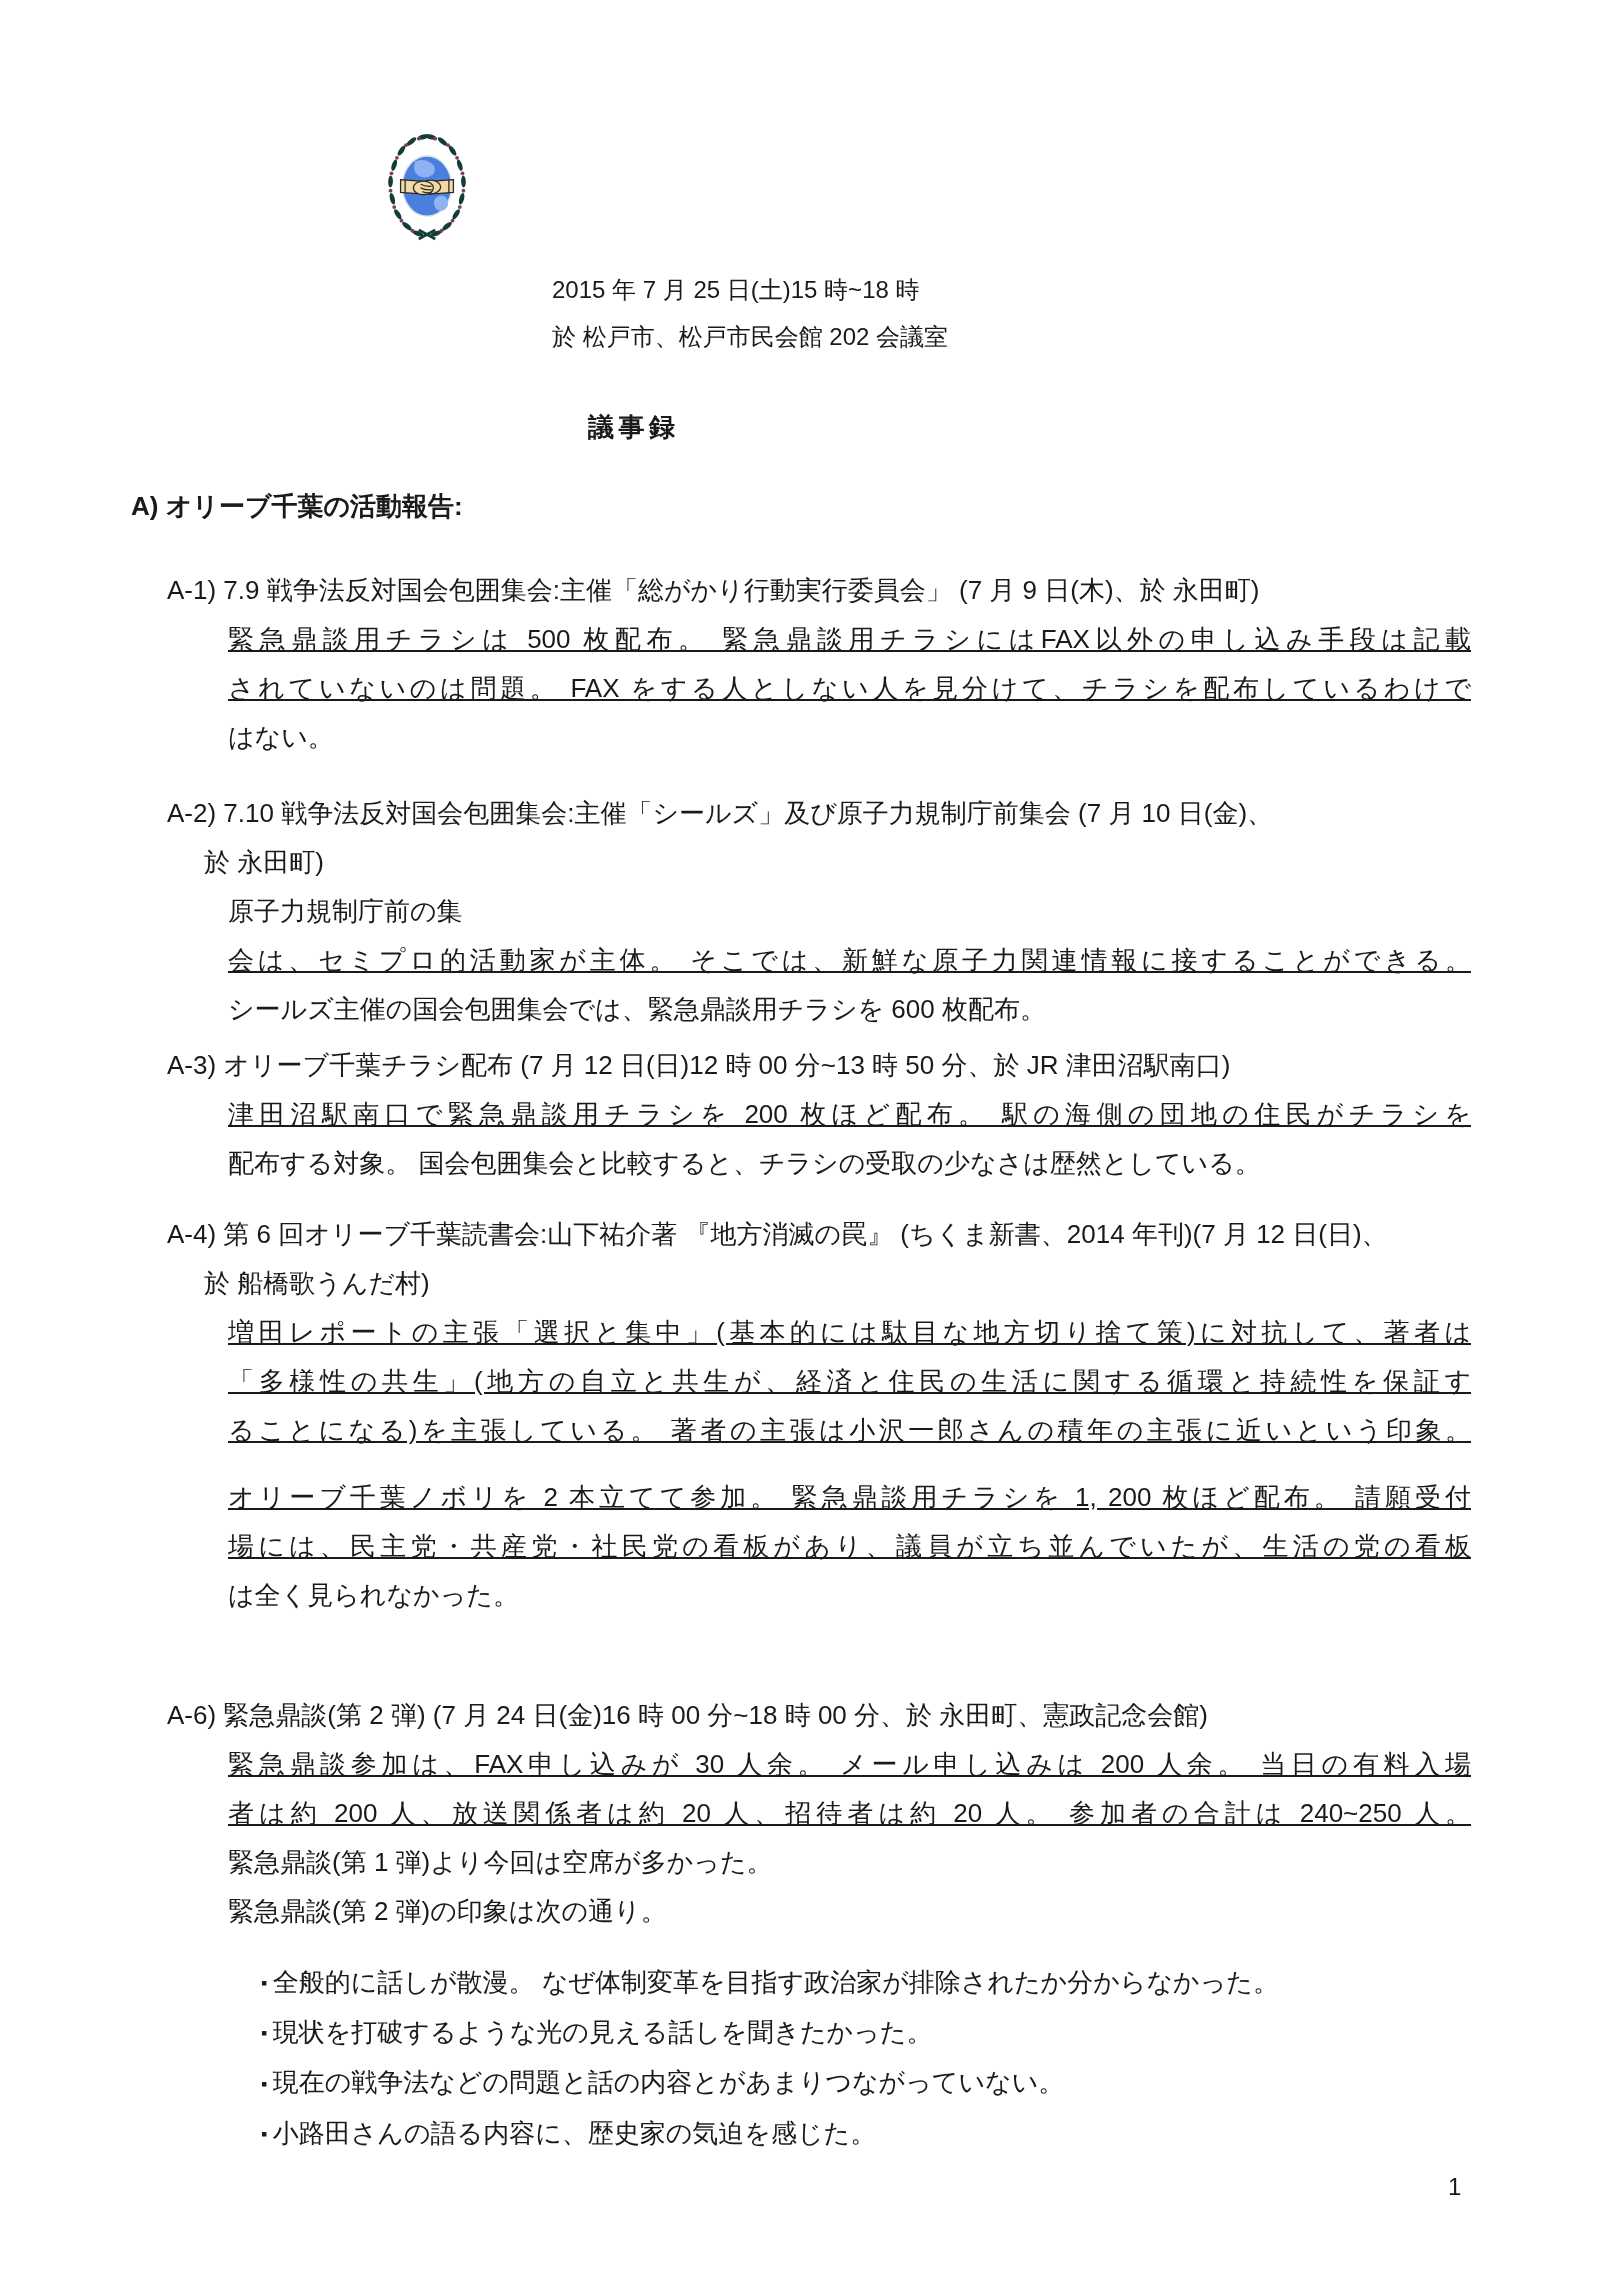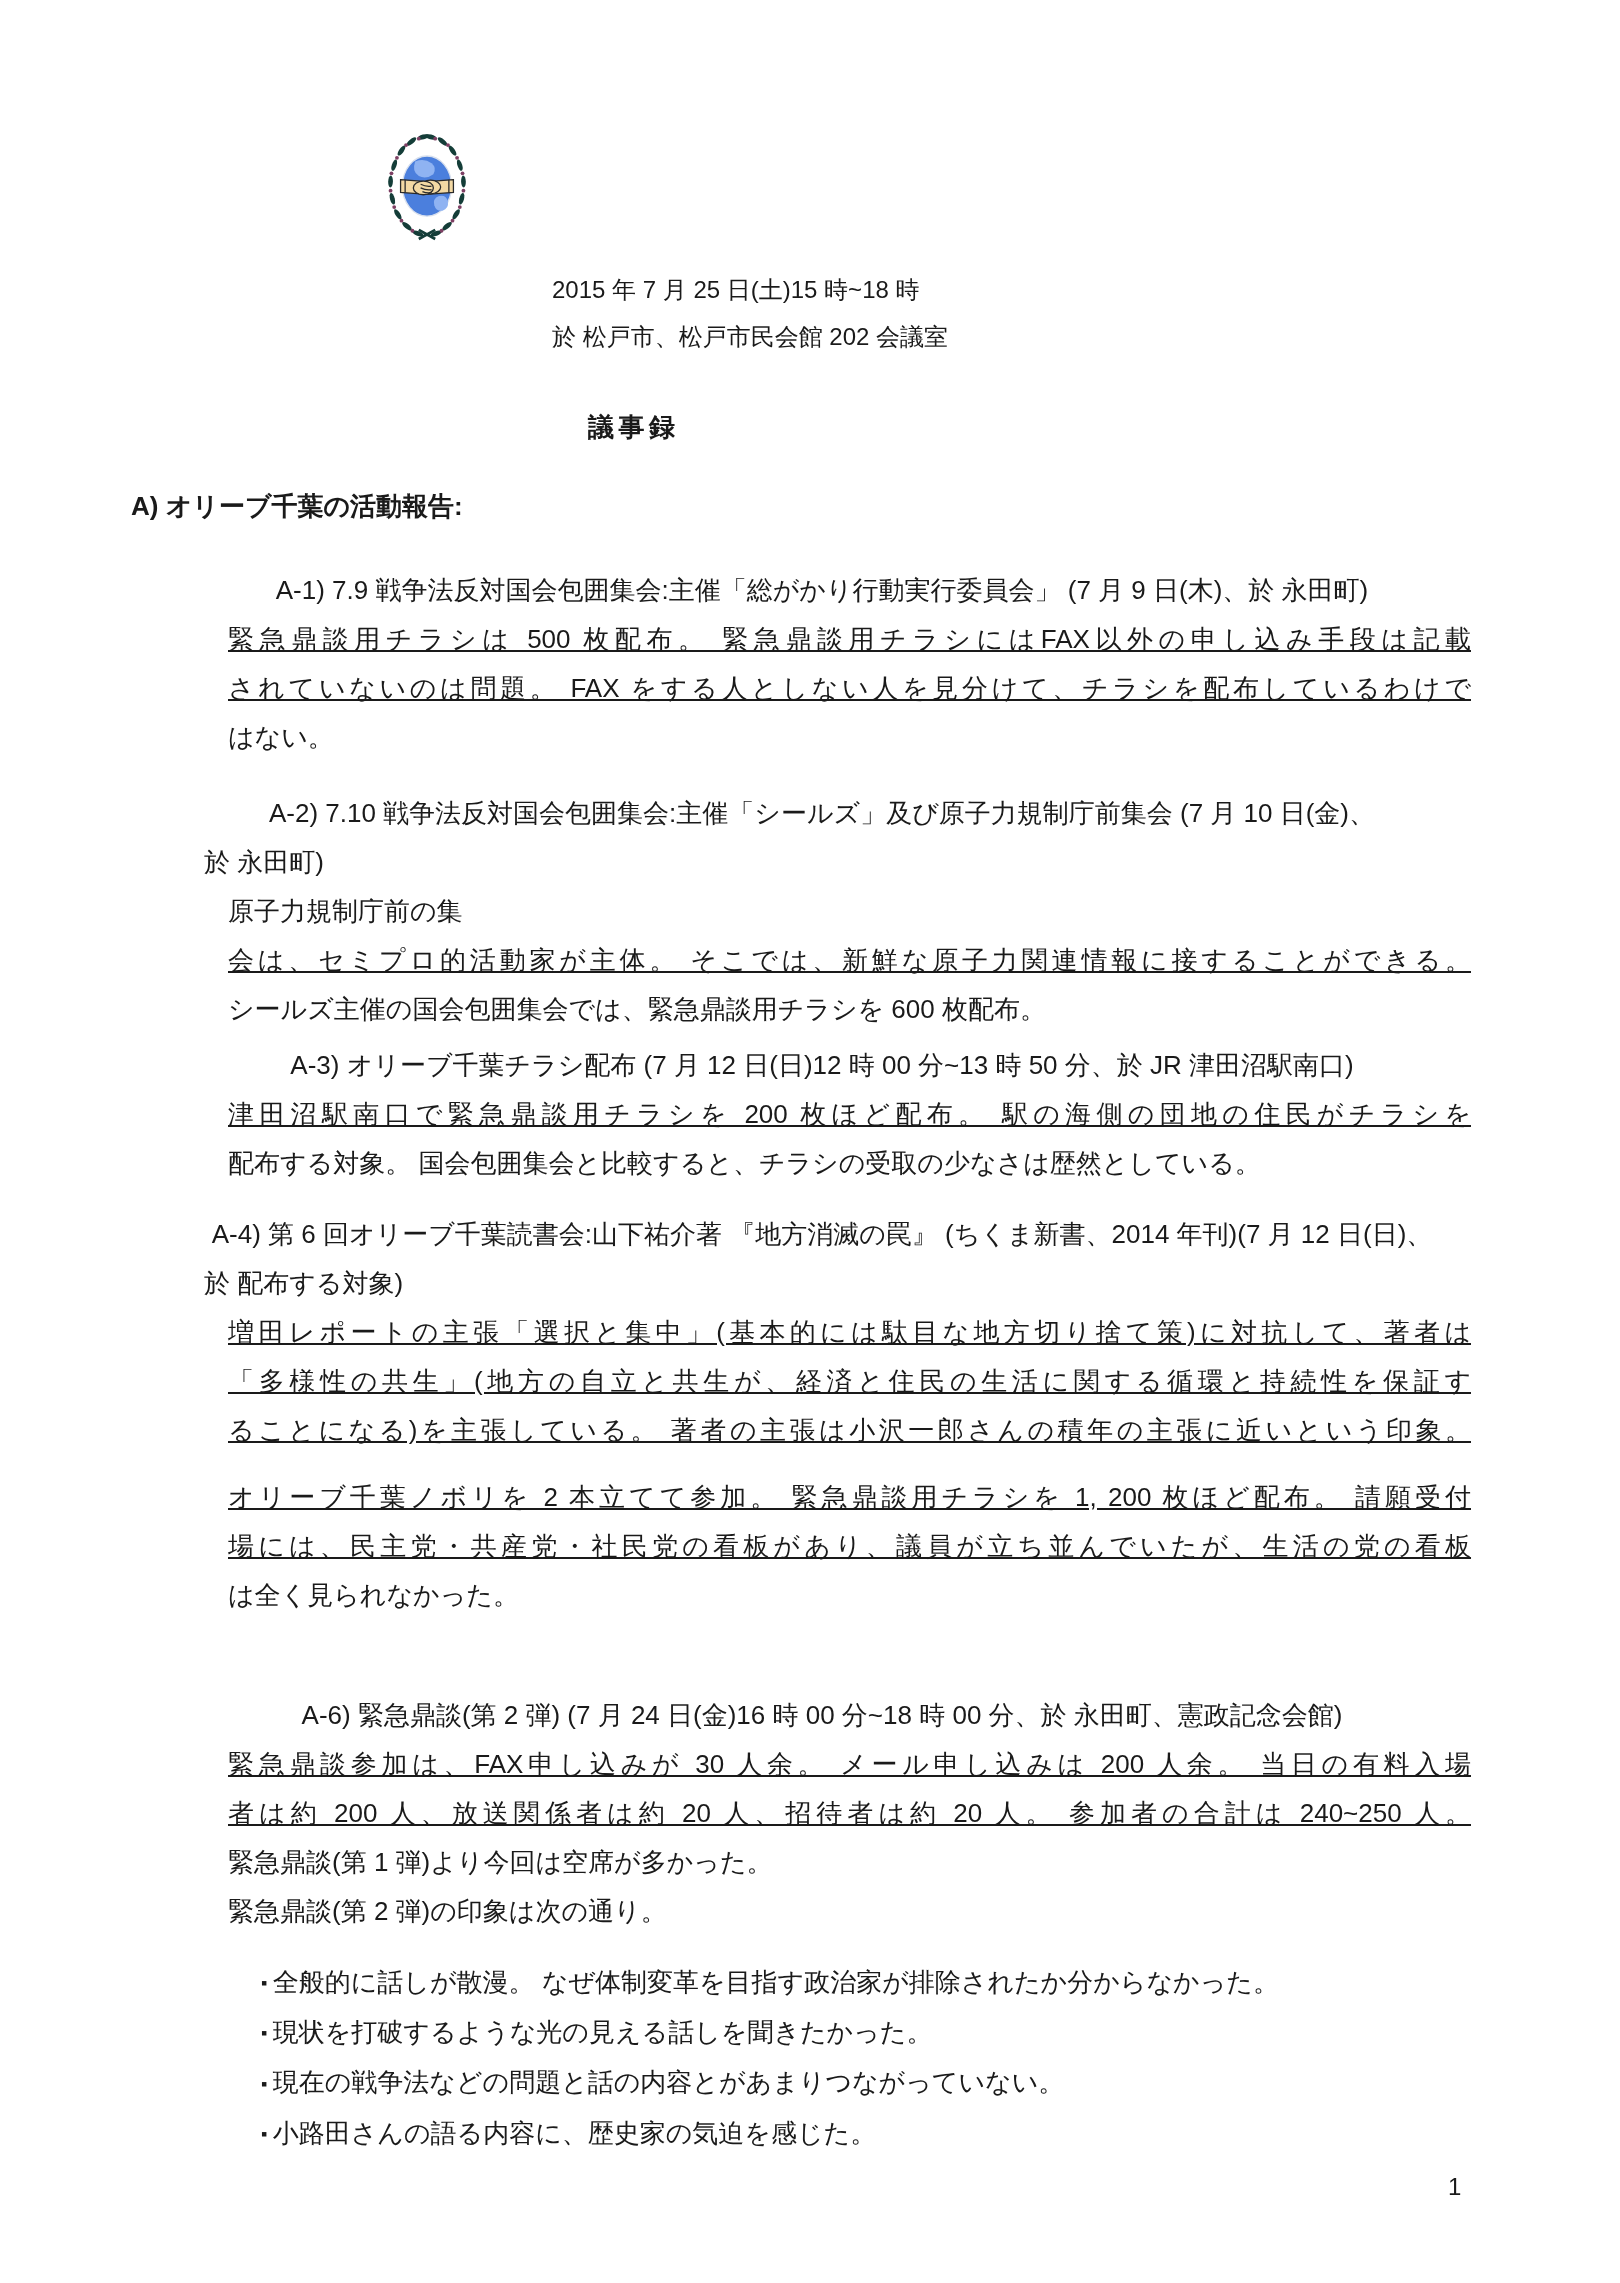--- a/index.html
+++ b/index.html
@@ -15,21 +15,21 @@
   .doc-title{
     left:615px;top:164px;
     font-size:35px;font-weight:bold;letter-spacing:1.8px;white-space:nowrap;
   }
   .logo{left:386px;top:130px;width:82px;height:114px;}
   .meta-date{left:552px;top:274px;font-size:24px;white-space:nowrap;}
   .meta-venue{left:552px;top:321px;font-size:24px;white-space:nowrap;}
   .doc-heading{left:588px;top:410px;font-size:26px;font-weight:bold;letter-spacing:4.5px;white-space:nowrap;}
   .sec-heading{left:131px;top:489px;font-size:26px;font-weight:bold;white-space:nowrap;}
   .item{position:absolute;left:167px;width:1310px;font-size:26px;line-height:49px;}
-  .item .h{white-space:nowrap;text-align:center;}
+  .item .h{white-space:nowrap;}
   .item .h2{margin-left:37px;white-space:nowrap;}
   .item .b{margin-left:61px;width:1243px;}
   .item .b.just{text-align:justify;text-align-last:justify;text-decoration:underline;}
   .bullets{position:absolute;left:261px;font-size:26px;line-height:49px;}
   .bullets .bl{white-space:nowrap;}
   .bullets .bm{font-size:18px;vertical-align:1.8px;margin-right:5.3px;}
   .page-num{left:1448px;top:2173px;font-size:24px;}
 </style>
 </head>
 <body>
@@ -120,21 +120,21 @@
   </div>
 
   <div class="item" style="top:1041px">
     <div class="h">A-3) オリーブ千葉チラシ配布 (7 月 12 日(日)12 時 00 分~13 時 50 分、於 JR 津田沼駅南口)</div>
     <div class="b just">津田沼駅南口で緊急鼎談用チラシを 200 枚ほど配布。 駅の海側の団地の住民がチラシを</div>
     <div class="b">配布する対象。 国会包囲集会と比較すると、チラシの受取の少なさは歴然としている。</div>
   </div>
 
   <div class="item" style="top:1210px">
     <div class="h">A-4) 第 6 回オリーブ千葉読書会:山下祐介著 『地方消滅の罠』 (ちくま新書、2014 年刊)(7 月 12 日(日)、</div>
-    <div class="h2">於 配布する対象)</div>
+    <div class="h2">於 船橋歌うんだ村)</div>
     <div class="b just">増田レポートの主張「選択と集中」(基本的には駄目な地方切り捨て策)に対抗して、著者は</div>
     <div class="b just">「多様性の共生」(地方の自立と共生が、経済と住民の生活に関する循環と持続性を保証す</div>
     <div class="b just">ることになる)を主張している。 著者の主張は小沢一郎さんの積年の主張に近いという印象。</div>
   </div>
 
   <div class="item" style="top:1473px">
     <div class="b just">オリーブ千葉ノボリを 2 本立てて参加。 緊急鼎談用チラシを 1, 200 枚ほど配布。 請願受付</div>
     <div class="b just">場には、民主党・共産党・社民党の看板があり、議員が立ち並んでいたが、生活の党の看板</div>
     <div class="b">は全く見られなかった。</div>
   </div>

